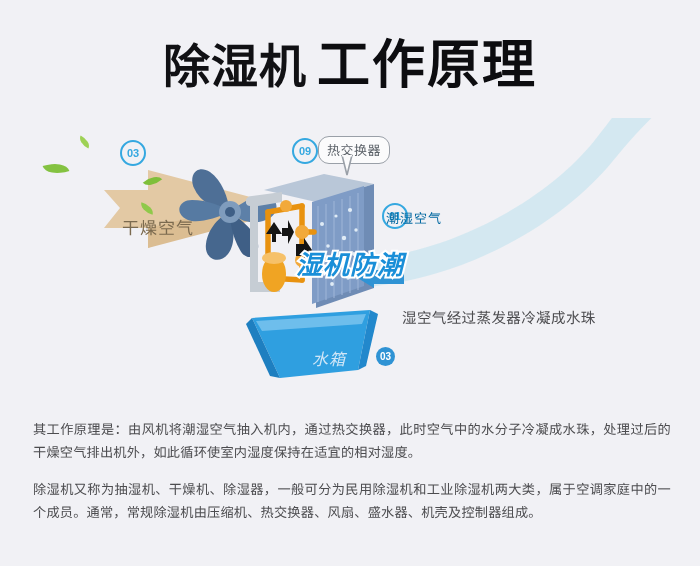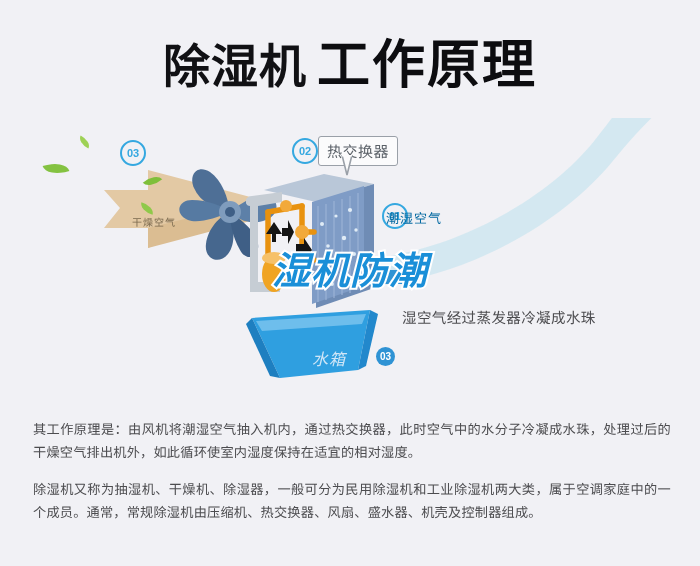--- a/index.html
+++ b/index.html
@@ -79,25 +79,24 @@
     top: 38px;
     width: 210px;
     height: 110px;
   }
   .dry-arrow svg { display:block; }
 
   .lbl-dry {
     position: absolute;
     left: 122px;
     top: 96px;
-    font-size: 10px;
+    font-size: 17px;
     color: #7b6a4f;
     letter-spacing: 1px;
     font-family: "Liberation Sans", "DejaVu Sans", sans-serif;
-    margin-left: 10px;
   }
   .lbl-moist {
     position: absolute;
     left: 386px;
     top: 90px;
     font-size: 13px;
     color: #0369a1;
     letter-spacing: 1px;
   }
 
@@ -120,23 +119,23 @@
   .badge-02 { left: 292px; top: 20px; }
   .badge-01 { left: 382px; top: 58px; margin-top: 27px; }
 
   
   .callout {
     position: absolute;
     left: 318px;
     top: 18px;
     padding: 3px 8px 4px;
     border: 1.6px solid #9aa0a8;
-    border-radius: 3px;
+    border-radius: 11px;
     background: #fbfbfc;
-    font-size: 15px;
+    font-size: 13px;
     color: #5b6168;
     letter-spacing: .5px;
     white-space: nowrap;
   }
   .callout-tail {
     position: absolute;
     left: 340px;
     top: 37px;
     width: 14px;
     height: 22px;
@@ -249,21 +248,21 @@
     font-size: 38px;
     font-weight: 700;
     font-style: italic;
     color: #1a8fd8;
     letter-spacing: 1px;
     -webkit-text-stroke: 4px #ffffff;
     paint-order: stroke fill;
     text-shadow:
        0 0 0 #fff;
   }
-  .overlay-line.second { font-size: 38px; text-align: center; }
+  .overlay-line.second { font-size: 26px; text-align: center; }
 
   
   .body-copy {
     position: absolute;
     left: 33px;
     top: 418px;
     width: 638px;
   }
   .para {
     font-size: 13.2px;
@@ -372,21 +371,21 @@
         <circle cx="40" cy="44" r="6" fill="#f2a93a"></circle>
 
         <g fill="#141414">
           <path d="M36 66 L42 66 L42 58 L48 70 L42 82 L42 74 L36 74 Z"></path>
           <path d="M30 74 L30 66 L24 66 L32 54 L40 66 L34 66 L34 74 Z" transform="translate(-4,6)"></path>
           <path d="M62 86 L70 86 L70 80 L78 92 L70 104 L70 98 L62 98 Z" transform="translate(-12,-4)"></path>
         </g>
       </svg>
     </div>
 
-    <div class="badge badge-02">02</div>
+    <div class="badge badge-02">09</div>
     <div class="callout">热交换器</div>
     <svg class="callout-tail" viewBox="0 0 14 22">
       <path d="M2 0 L12 0 L7 20 Z" fill="#fbfbfc" stroke="#9aa0a8" stroke-width="1.6"></path>
       <path d="M2 0 L12 0" stroke="#fbfbfc" stroke-width="3"></path>
     </svg>
 
     <div class="badge badge-01">01</div>
     <div class="lbl-moist">潮湿空气</div>
 
     <svg class="intake-arrow" viewBox="0 0 48 22">

